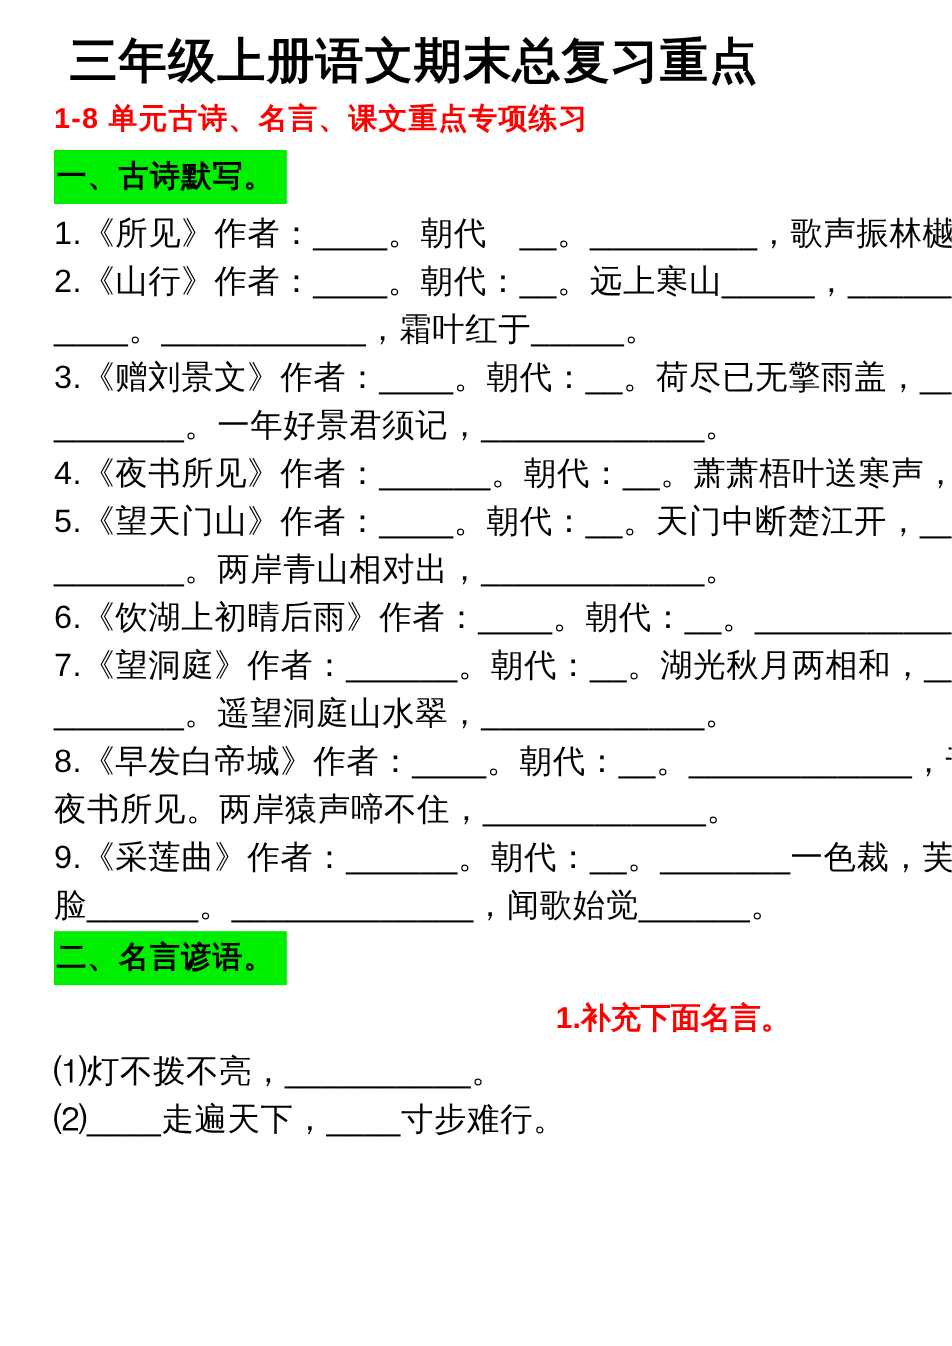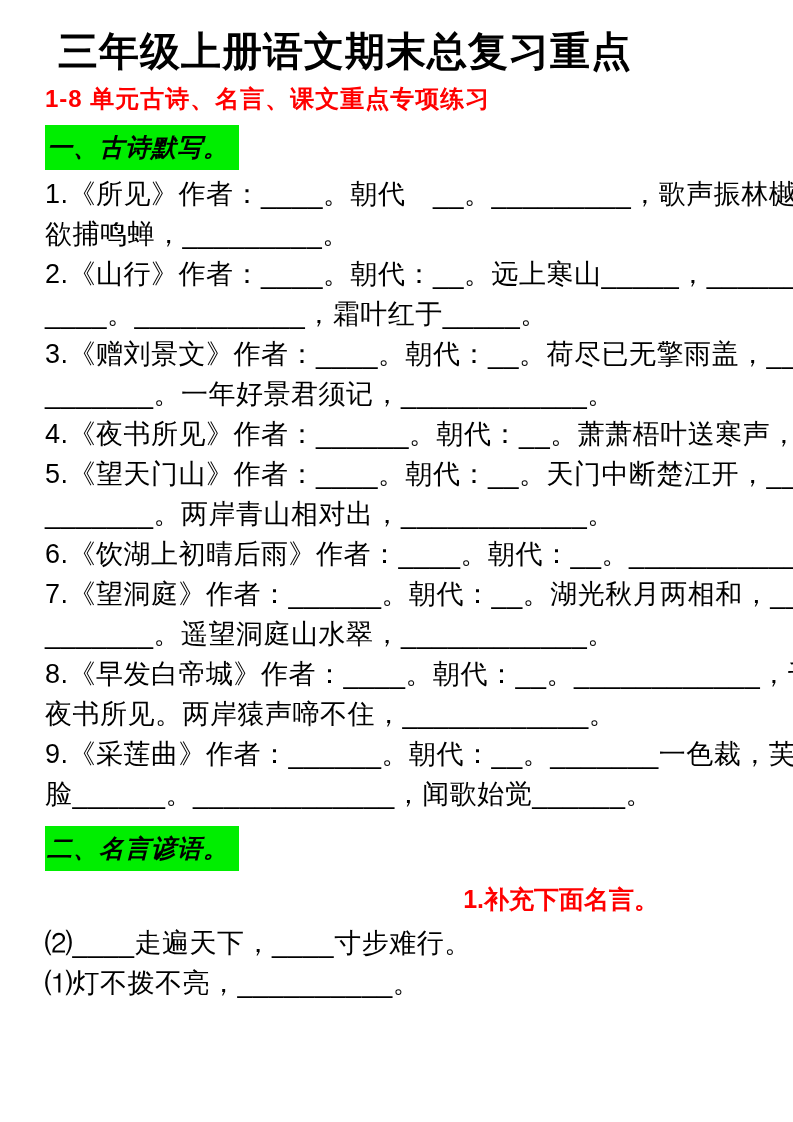--- a/index.html
+++ b/index.html
@@ -29,21 +29,20 @@
     font-weight: bold;
     color: #ff0000;
     text-align: left;
     margin-top: 7px;
     margin-right: 14px;
     letter-spacing: 1px;
   }
   .section-header {
     margin-top: 10px;
     line-height: 38px;
-    font-style: italic;
   }
   .highlight {
     display: inline-block;
     background: #00ee00;
     font-size: 25px;
     font-weight: bold;
     padding: 3px 10px 4px 2px;
     letter-spacing: 1px;
   }
   .line {
@@ -59,38 +58,37 @@
     font-size: 25px;
     font-weight: bold;
     color: #ff0000;
     line-height: 40px;
     margin-top: 8px;
     text-align: right;
   }
   .saying-items .line {
     line-height: 40px;
   }
-  .sec2 { margin-top: 12px; }
+  .sec2 { margin-top: 2px; }
 </style>
 </head>
 <body>
 
 <div class="page">
 
   <h1 class="title">三年级上册语文期末总复习重点</h1>
 
   <div class="subtitle">1-8 单元古诗、名言、课文重点专项练习</div>
 
   <div class="section-header">
     <span class="highlight">一、古诗默写。</span>
   </div>
 
   <div class="items" id="poem-items">
       <div class="line">1.《所见》作者：____。朝代　__。_________，歌声振林樾。意</div>
-      <div class="line">欲捕鸣蝉，_________。</div>
       <div class="line">2.《山行》作者：____。朝代：__。远上寒山_____，_________</div>
       <div class="line">____。___________，霜叶红于_____。</div>
       <div class="line">3.《赠刘景文》作者：____。朝代：__。荷尽已无擎雨盖，______</div>
       <div class="line">_______。一年好景君须记，____________。</div>
       <div class="line">4.《夜书所见》作者：______。朝代：__。萧萧梧叶送寒声，____</div>
       <div class="line">5.《望天门山》作者：____。朝代：__。天门中断楚江开，______</div>
       <div class="line">_______。两岸青山相对出，____________。</div>
       <div class="line">6.《饮湖上初晴后雨》作者：____。朝代：__。____________，</div>
       <div class="line">7.《望洞庭》作者：______。朝代：__。湖光秋月两相和，______</div>
       <div class="line">_______。遥望洞庭山水翠，____________。</div>
@@ -100,17 +98,17 @@
       <div class="line">脸______。_____________，闻歌始觉______。</div>
     </div>
 
   <div class="section-header sec2">
     <span class="highlight">二、名言谚语。</span>
   </div>
 
   <div class="red-subheader">1.补充下面名言。</div>
 
   <div class="items saying-items" id="saying-items">
+      <div class="line">⑴灯不拨不亮，__________。</div>
       <div class="line">⑵____走遍天下，____寸步难行。</div>
-      <div class="line">⑴灯不拨不亮，__________。</div>
     </div>
 
 </div>
 
 </body></html>

